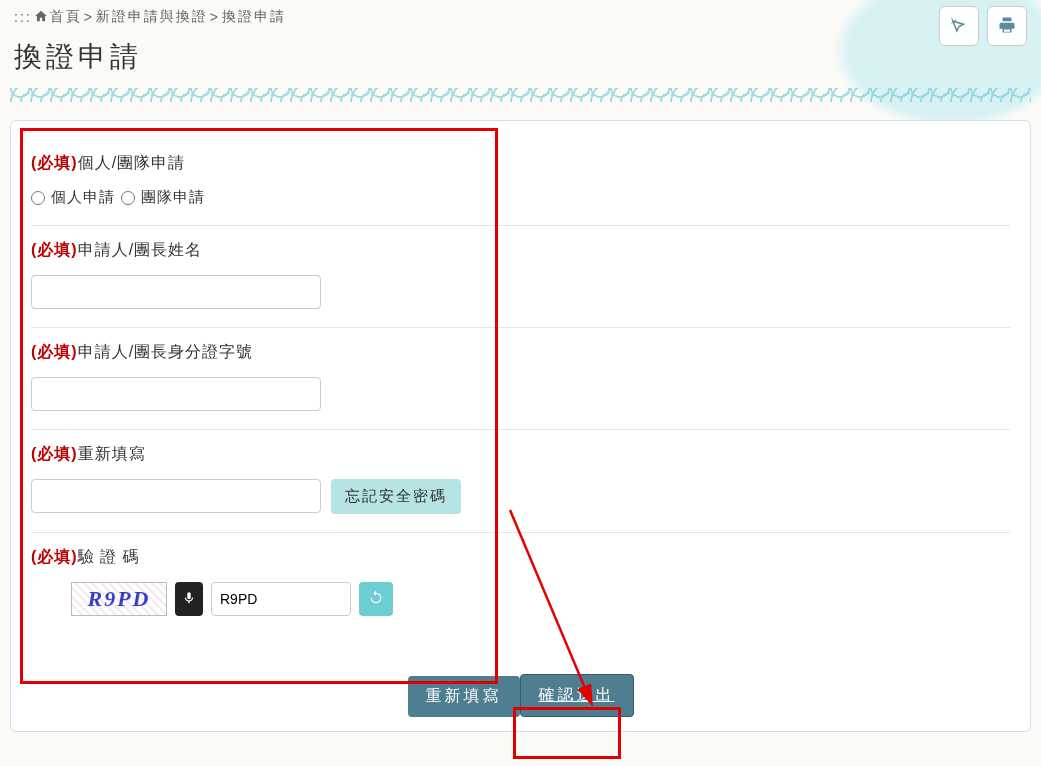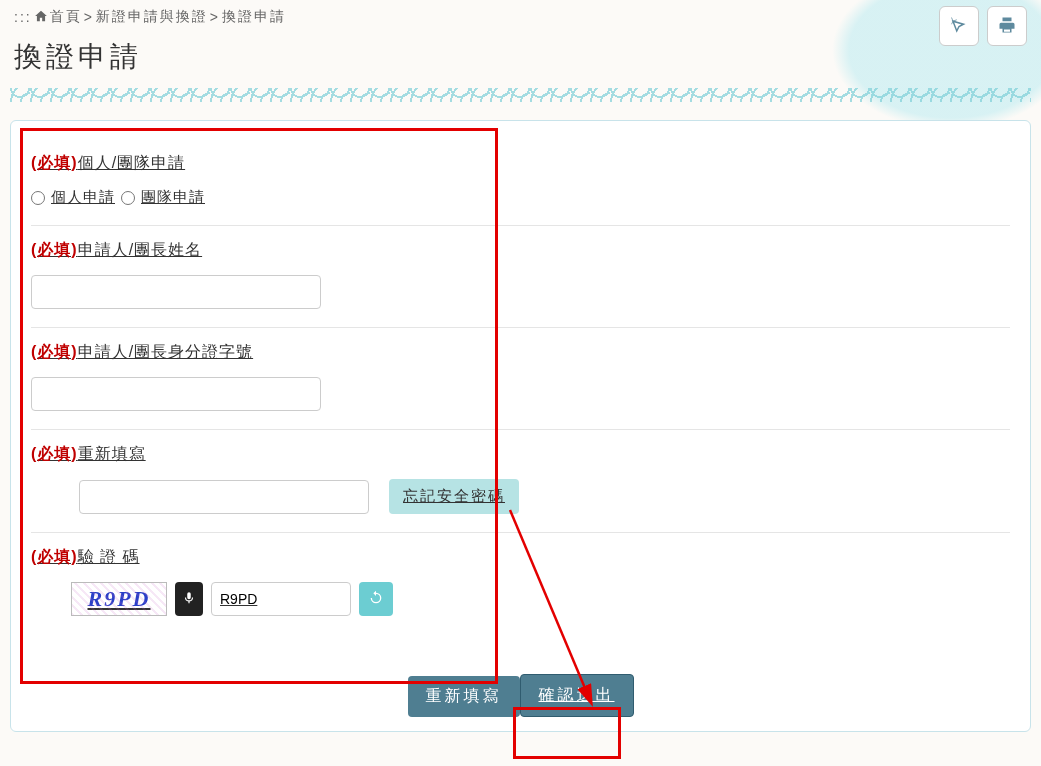--- a/index.html
+++ b/index.html
@@ -74,21 +74,20 @@
     .panel {
       margin: 0 10px;
       border: 1px solid #c8e3ea;
       border-radius: 6px;
       background: #fff;
       padding: 0;
       position: relative;
     }
     .form-area {
       padding: 18px 20px 10px 20px;
-      text-decoration: underline;
     }
     .field-row {
       padding: 14px 0 18px 0;
       border-bottom: 1px solid #e5e5e5;
     }
     .field-row:last-child { border-bottom:none; }
     .field-label {
       font-size: 16px;
       margin-bottom: 14px;
       color:#333;
@@ -98,21 +97,21 @@
     .radio-line { display:flex; gap:6px; align-items:center; font-size:15px; color:#333; letter-spacing:1px;}
     .radio-line input[type=radio]{ width:14px;height:14px; }
     .text-input {
       width: 290px;
       height: 34px;
       border: 1px solid #ccc;
       border-radius: 4px;
       padding: 4px 8px;
       font-size: 14px;
     }
-    .pw-row { display:flex; align-items:flex-end; gap:20px;margin-left:48px; }
+    .pw-row { display:flex; align-items:flex-start; gap:10px; }
     .link-btn {
       background:#b6e3e4;
       color:#333;
       border:none;
       border-radius:4px;
       padding:8px 14px;
       font-size:15px;
       letter-spacing:2px;
       cursor:pointer;
     }

